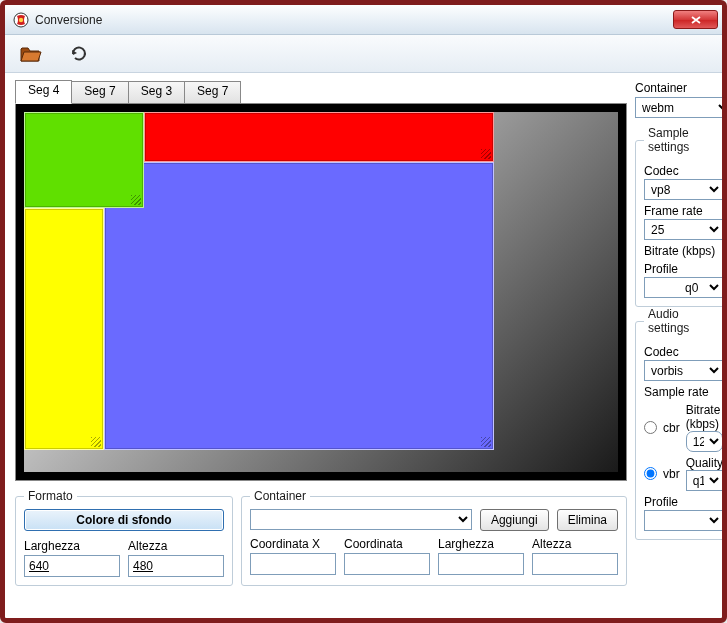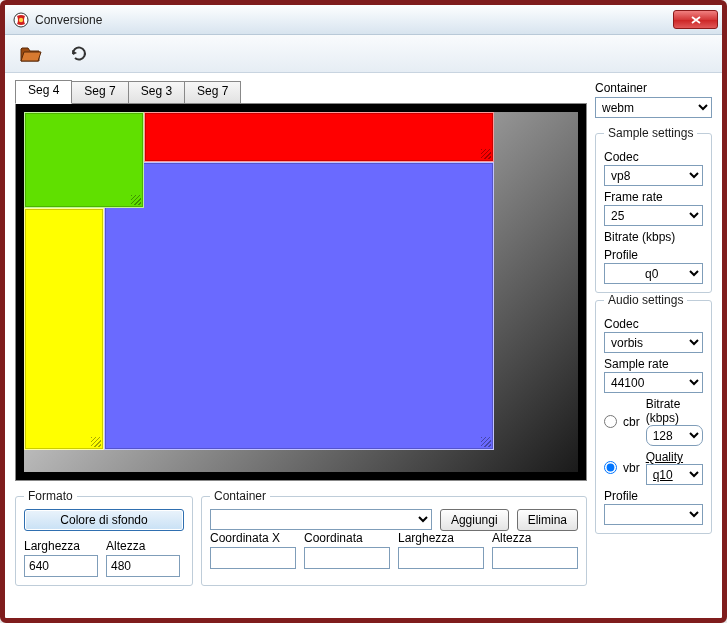--- a/index.html
+++ b/index.html
@@ -25,26 +25,26 @@
   .r-green  { left:0; top:0; width:120px; height:96px; background:#60e000; z-index:4; }
   .r-red    { left:120px; top:0; width:350px; height:50px; background:#ff0000; z-index:3; }
   .r-yellow { left:0; top:96px; width:80px; height:242px; background:#ffff00; z-index:2; }
   .r-blue   { left:80px; top:50px; width:390px; height:288px; background:#6a6aff; z-index:1; }
   .bottom-row { display:flex; gap: 8px; margin-top: 8px; }
   fieldset.group { border: 1px solid #bfcdd9; border-radius: 3px; padding: 6px 8px 8px 8px; margin:0; }
   fieldset.group > legend { font-size:12px; padding: 0 4px; color:#1a1a1a; }
   .formato-box { width: 178px; }
   .pannelli-box { flex:1; }
   .btn { font-size:12px; height:22px; border:1px solid #707070; border-radius:3px; background:linear-gradient(#fefefe,#e4e4e4); cursor:pointer; padding:0 10px; }
-  .btn.primary { border-color:#2f6fb0; background:linear-gradient(#eaf3fb,#c9e1f5); box-shadow: inset 0 0 0 1px #fff; }
+  .btn.primary { border-color:#2f6fb0; background:linear-gradient(#eaf3fb,#c9e1f5); box-shadow: inset 0 0 0 1px #fff; font-weight: bold; }
   .row { display:flex; gap:8px; }
   .fld { display:flex; flex-direction:column; font-size:12px; }
   .fld label { margin-bottom:2px; }
   .text-input { height:22px; border:1px solid #7f9db9; background:#fff; font-size:12px; padding:0 4px; }
-  .w70 { width:74px; }
+  .w70 { width:96px;text-decoration:underline; }
   .w80 { width:86px; }
   .select { height:21px; border:1px solid #7f9db9; background:#fff; font-size:12px; padding:0 2px; }
   .r-section-title { font-size:12px; margin: 2px 0 2px 0; }
   .r-group { border:1px solid #bfcdd9; border-radius:3px; padding:4px 6px 6px 6px; margin-bottom:6px; }
   .r-label { font-size:12px; margin:4px 0 1px 0; }
   .r-row { display:flex; align-items:center; gap:6px; margin-top:4px; }
   .radio { margin:0; }
   .app-icon svg, .tb-btn svg { display:block; }
   .sub-col { display:flex; flex-direction:column; }
 </style>
@@ -118,21 +118,21 @@
 
         <fieldset class="group pannelli-box">
           <legend>Container</legend>
           <div class="row">
             <select class="select" style="flex:1;">
               <option></option>
             </select>
             <button class="btn">Aggiungi</button>
             <button class="btn">Elimina</button>
           </div>
-          <div class="row" style="margin-top:0;">
+          <div class="row" style="margin-top:6px;">
             <div class="fld">
               <label>Coordinata X</label>
               <input class="text-input w80" value="" style="">
             </div>
             <div class="fld">
               <label>Coordinata</label>
               <input class="text-input w80" value="" style="">
             </div>
             <div class="fld">
               <label>Larghezza</label>
@@ -162,34 +162,33 @@
         <div class="r-label">Bitrate (kbps)</div>
         <div class="r-label">Profile</div>
         <select class="select" style="width:100%;padding-left:36px;"><option>q0</option></select>
       </fieldset>
 
       <fieldset class="group r-group">
         <legend>Audio settings</legend>
         <div class="r-label">Codec</div>
         <select class="select" style="width:100%;"><option>vorbis</option></select>
         <div class="r-label">Sample rate</div>
-        <select class="select" style="width:100%;"><option>44100</option></select>
 
         <div class="r-row">
           <input type="radio" class="radio" name="amode" style="">
           <span>cbr</span>
           <div class="sub-col" style="flex:1;">
             <span style="font-size:12px;">Bitrate (kbps)</span>
             <select class="select" style="width:100%;border-radius:7px;"><option>128</option></select>
           </div>
         </div>
         <div class="r-row">
           <input type="radio" class="radio" name="amode" checked="" style="">
           <span>vbr</span>
-          <div class="sub-col" style="flex:1;text-decoration:underline;">
+          <div class="sub-col" style="flex:1;">
             <span style="font-size:12px;">Quality</span>
             <select class="select" style="width:100%;"><option>q10</option></select>
           </div>
         </div>
 
         <div class="r-label">Profile</div>
         <select class="select" style="width:100%;"><option></option></select>
       </fieldset>
     </div>
   </div>

